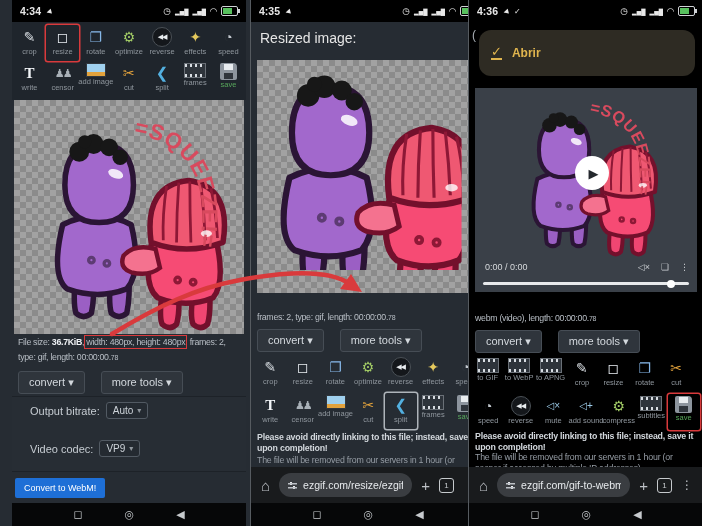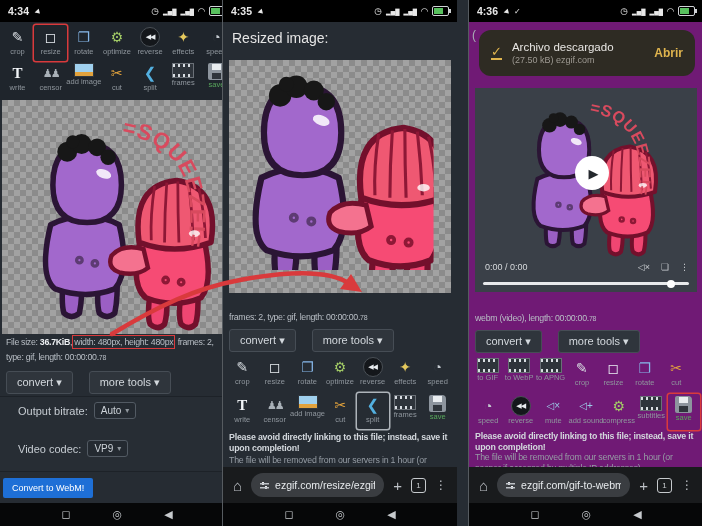--- a/index.html
+++ b/index.html
@@ -1,19 +1,19 @@
 <!DOCTYPE html>
 <html><head>
 <meta charset="utf-8">
 <style>
   html,body{margin:0;padding:0;background:#111;}
   .screen{position:relative;width:702px;height:526px;overflow:hidden;background:#262c33;
     font-family:"Liberation Sans","DejaVu Sans",sans-serif;color:#c3c9cf;}
   .panel{position:absolute;top:0;width:234px;height:526px;background:#262c33;overflow:hidden;}
-  #p1{left:0;} #p2{left:222px;border-left:1px solid #565b60;} #p3{left:468px;border-left:1px solid #565b60;background:#701a75;}
+  #p1{left:12px;} #p2{left:250px;border-left:1px solid #565b60;} #p3{left:468px;border-left:1px solid #565b60;background:#000000;}
   
   .statusbar{position:absolute;top:0;left:0;right:0;height:22px;background:#000;display:flex;
     align-items:center;justify-content:space-between;padding:0 8px;box-sizing:border-box;
     font-size:10.5px;font-weight:bold;color:#e8e8e8;}
   .sbl{display:flex;align-items:center;gap:4px;}
   .send{font-size:8px;display:inline-block;transform:rotate(-15deg);}
   .sbr{display:flex;align-items:center;gap:4px;}
   .sbi{font-size:9px;} .sig{font-size:6px;letter-spacing:0;} .wifi{font-size:9px;font-weight:bold;}
   .batt{width:15px;height:8px;border:1px solid #cfd2d5;border-radius:2px;position:relative;display:inline-block;}
   .batt i{position:absolute;left:1px;top:1px;bottom:1px;width:9px;background:#58c05e;}
@@ -372,24 +372,20 @@
         <span class="sig">▂▅█</span>
         <span class="wifi">◠</span>
         <span class="batt">
             <i></i>
           </span>
       </span>
     </header>
     <span class="occ" style="left:3px;top:28px">(</span>
     <div class="notif">
       <span class="nicon">✓</span>
-      <span class="ntxt">
-        <div class="ntitle">Archivo descargado</div>
-        <div class="nsub">(27.50 kB) ezgif.com</div>
-      </span>
       <span class="nact">Abrir</span>
     </div>
     <div class="player">
       <svg class="art" viewBox="-6 -4 212 212">
         <use href="#blobs"></use>
           <use href="#sqz"></use>
       </svg>
       <div class="playbtn">
         <span>▶</span>
       </div>

